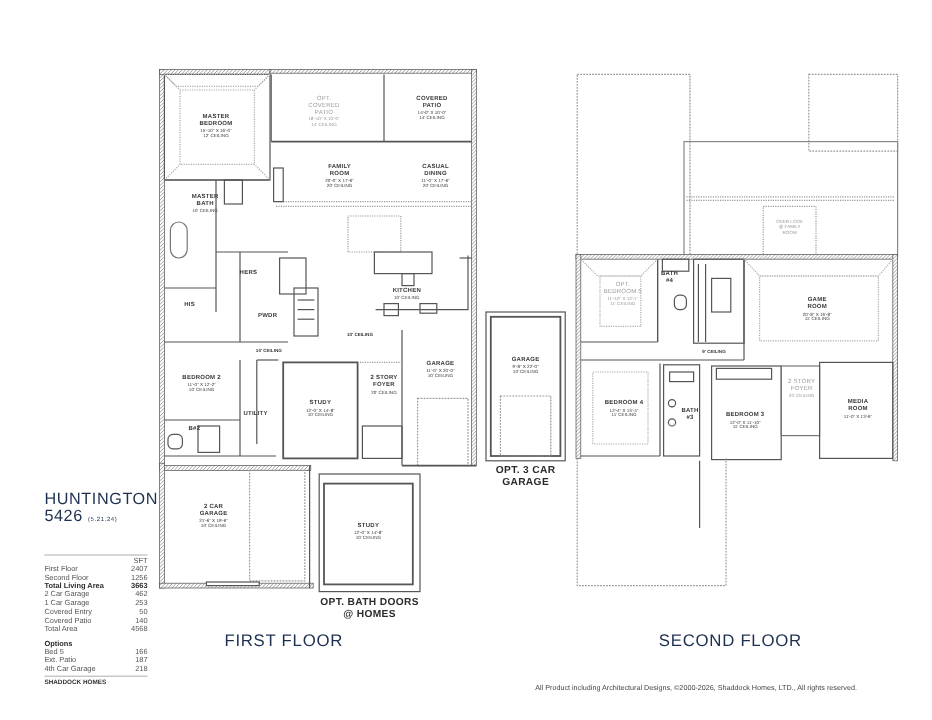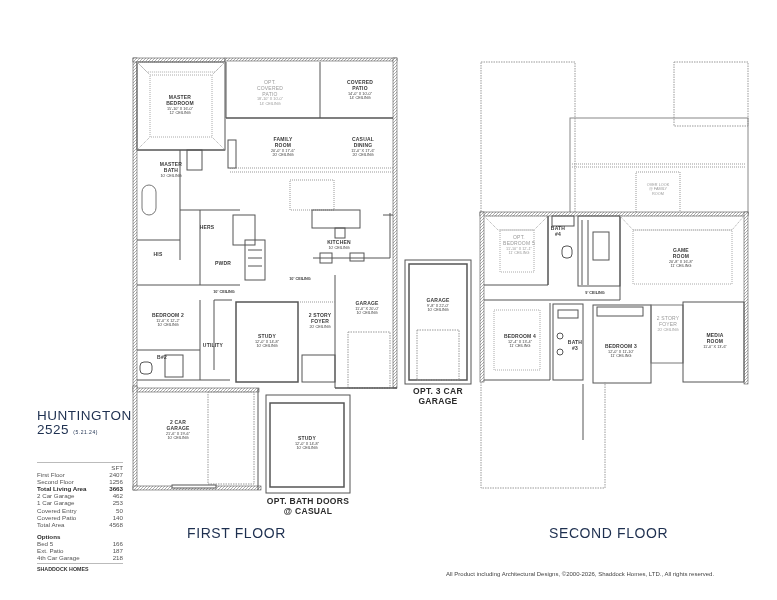--- a/index.html
+++ b/index.html
@@ -269,21 +269,21 @@
 </div>
 
 <div>
   <div class="lbl" style="left:280px;top:436px;width:54px;">
     <span class="rn">STUDY</span>
     <span class="rd" style="white-space:pre-line">12'-0" X 14'-8"
 10' CEILING</span>
   </div>
   <div class="opt-caption" style="left:256px;top:496px;width:104px;">
     <div>OPT. BATH DOORS</div>
-    <div>@ CASUAL</div>
+    <div>@ HOMES</div>
   </div>
 </div>
 
 <div>
   <div class="lbl" style="left:412px;top:298px;width:52px;">
     <span class="rn">GARAGE</span>
     <span class="rd" style="white-space:pre-line">9'-8" X 22'-0"
 10' CEILING</span>
   </div>
   <div class="opt-caption" style="left:400px;top:386px;width:76px;">
@@ -339,21 +339,21 @@
   <div class="lbl" style="left:694px;top:333px;width:42px;">
     <span class="rn" style="white-space:pre-line">MEDIA
 ROOM</span>
     <span class="rd">11'-0" X 13'-6"</span>
   </div>
   <div class="floor-title" style="left:549px;top:525px;">SECOND FLOOR</div>
 </div>
 
 <div class="side-title">
   <div>HUNTINGTON</div>
-  <div><span class="num">2525</span> <span class="date">(5.21.24)</span></div>
+  <div><span class="num">5426</span> <span class="date">(5.21.24)</span></div>
 </div>
 
 <div class="sft-table">
   <div class="sft-hdr"></div>
   <div class="sft-row">
       <span></span>
       <span>SFT</span>
     </div>
   <div class="sft-row">
       <span>First Floor</span>

